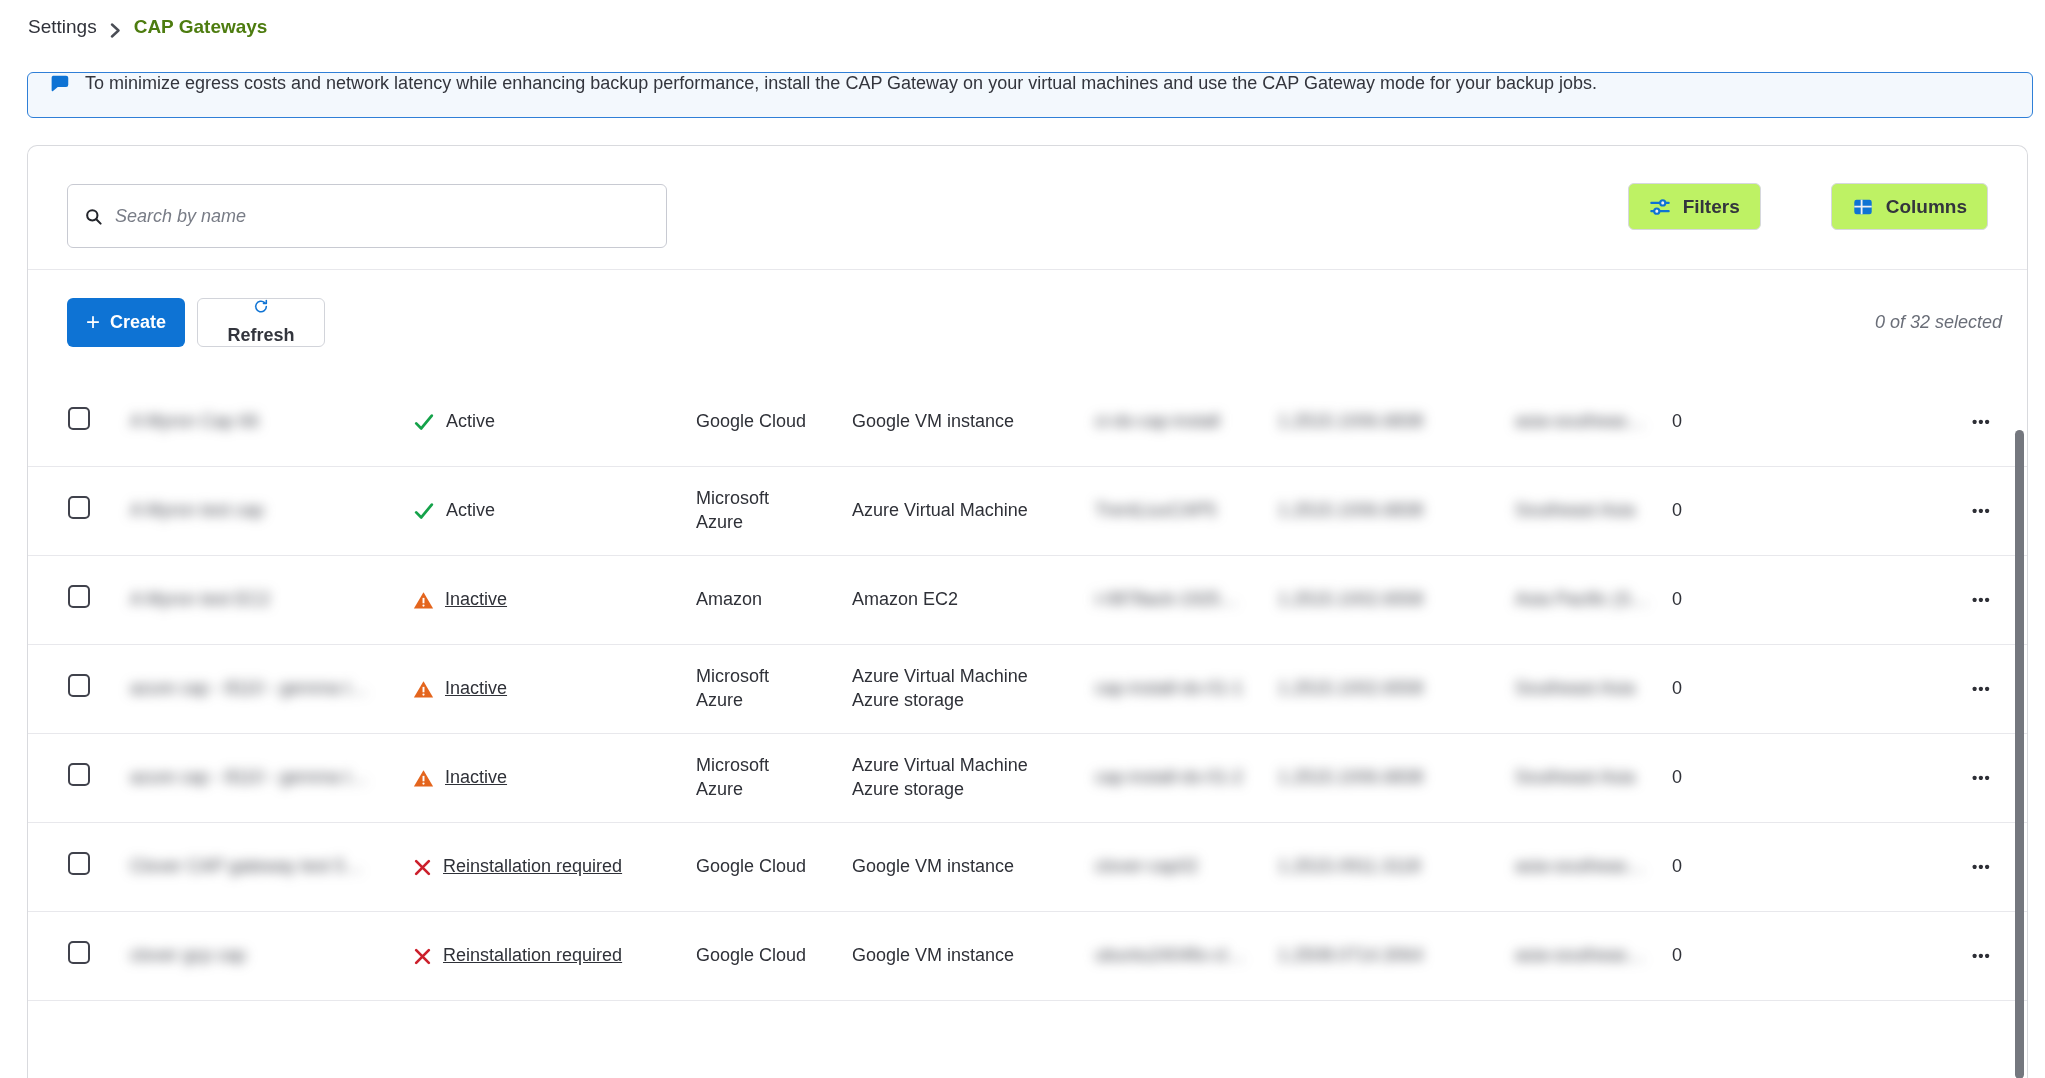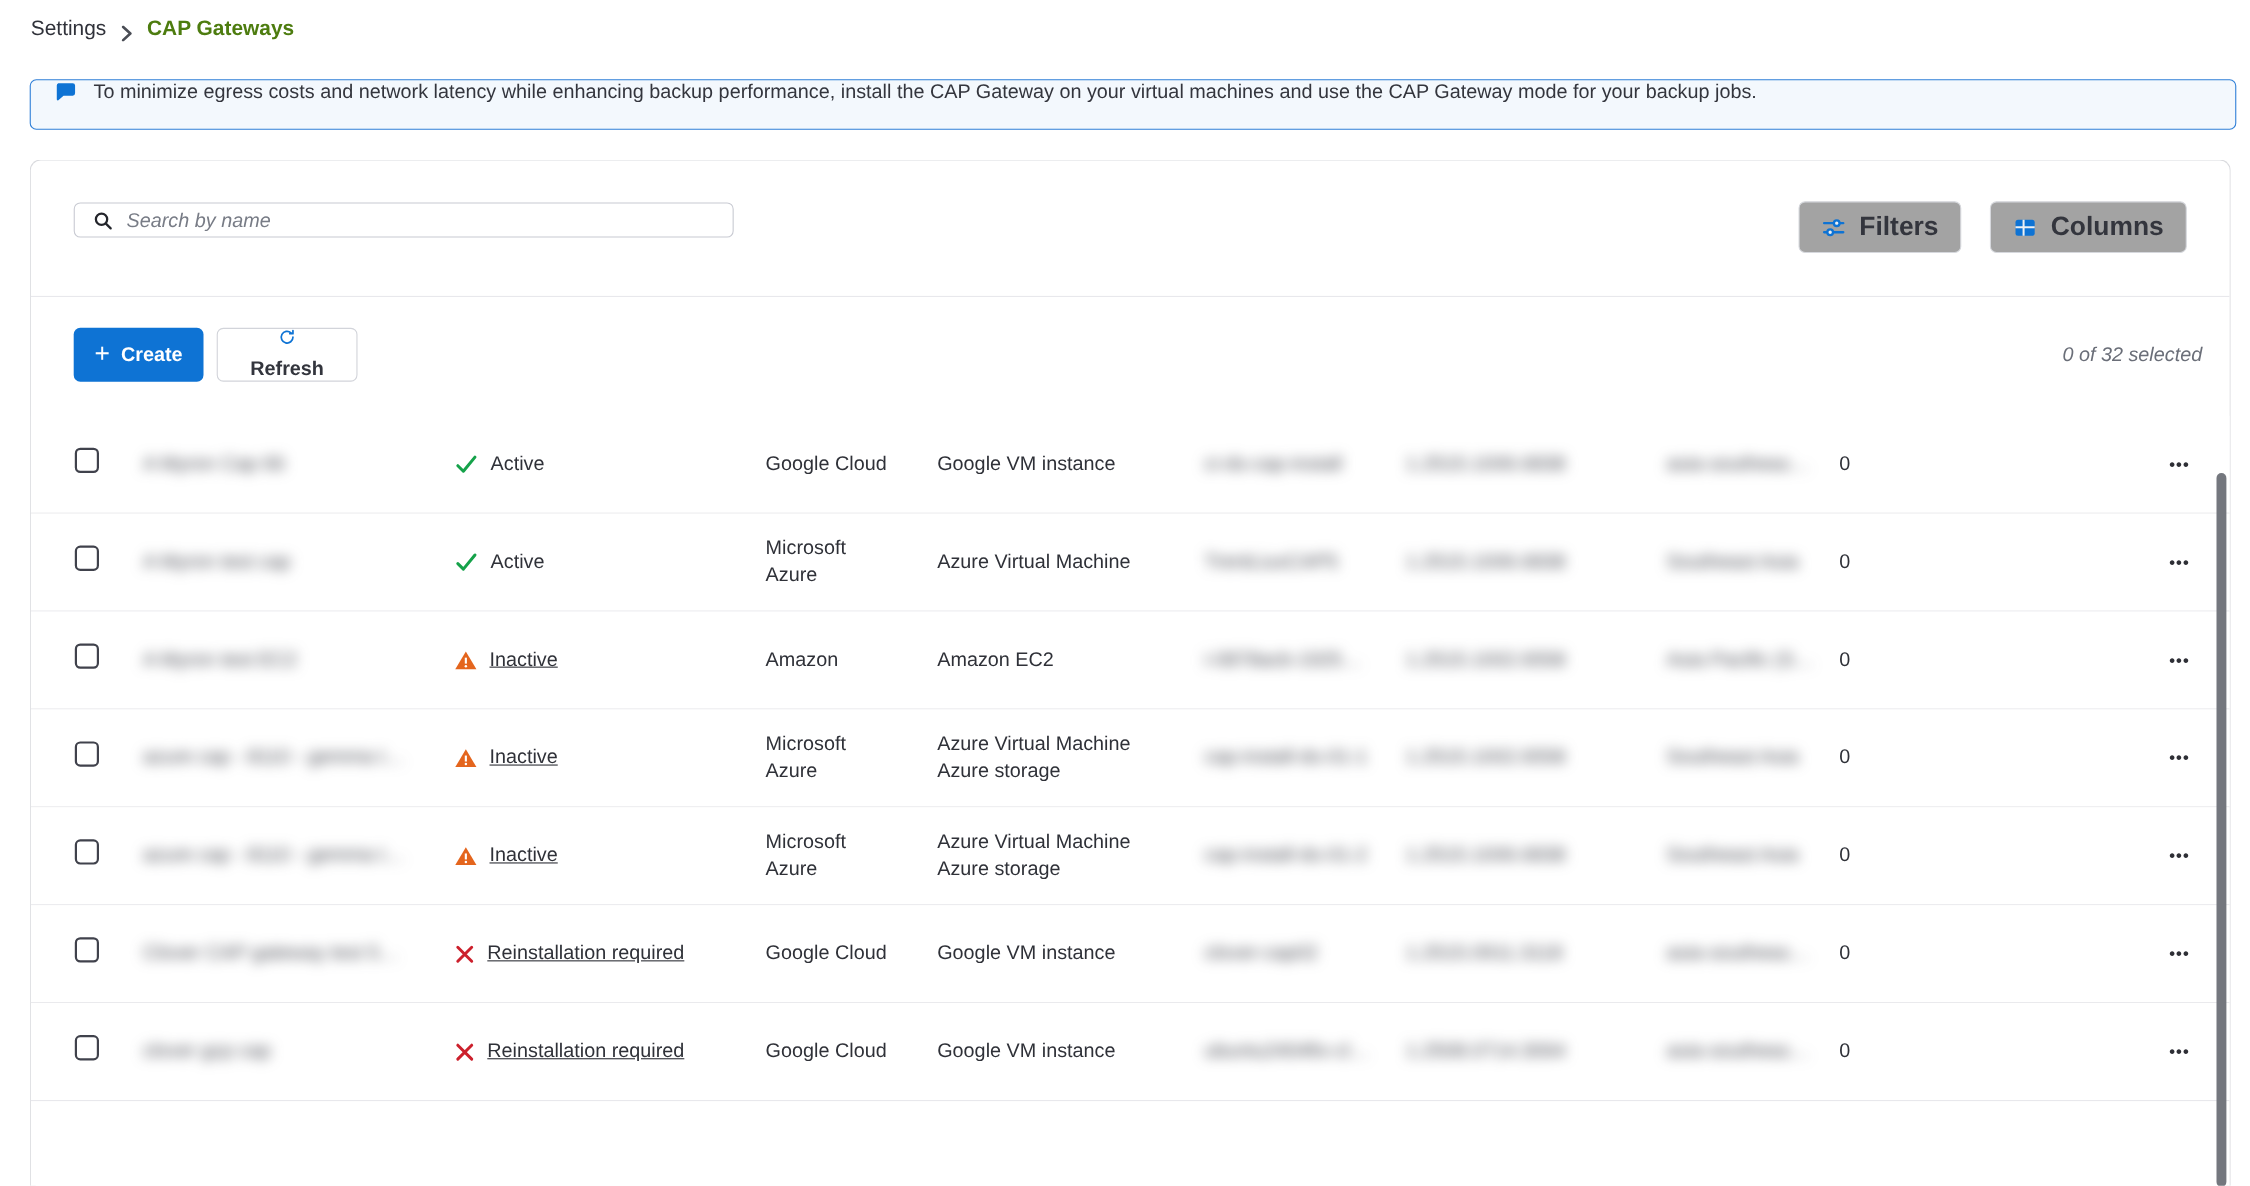--- a/index.html
+++ b/index.html
@@ -17,31 +17,31 @@
             border:1px solid #2f7fd7; border-radius:6px; background:#f3f8fd;
             display:flex; align-items:flex-start; gap:15px; padding:0 21px; font-size:18px; color:#33353d; }
   .banner svg { flex:0 0 auto; }
 
   
   .card { position:absolute; left:27px; top:145px; width:2001px; height:933px;
           border:1px solid #d9dade; border-bottom:none; border-radius:10px 10px 0 0;
           background:#fff; overflow:hidden; }
 
   
-  .search-box { position:absolute; left:39px; top:38px; width:600px; height:32px;
+  .search-box { position:absolute; left:39px; top:38px; width:600px; height:64px;
                 border:1px solid #c8cad2; border-radius:6px; background:#fff;
                 display:flex; align-items:center; gap:12px; padding:0 16px; }
   .search-box input { border:none; outline:none; flex:1; font-size:18px; font-style:italic;
                       color:#3a3c44; background:transparent; font-family:inherit; }
   .search-box input::placeholder { color:#787c86; font-style:italic; }
 
   .toolbar-right { position:absolute; right:39px; top:37px; display:flex; gap:26px; }
   .btn-gray { height:47px; display:flex; align-items:center; gap:12px; padding:0 20px;
-              background:#a3a3a3; border:1px solid #d6d8dd; border-radius:6px;
-              font-size:24px; font-weight:bold; color:#33353d; cursor:pointer; }
+              background:#bef264; border:1px solid #d6d8dd; border-radius:6px;
+              font-size:19px; font-weight:bold; color:#33353d; cursor:pointer;margin-left:44px; }
 
   .divider { position:absolute; left:0; top:123px; width:100%; height:1px; background:#e8e8ec; }
 
   
   .btn-create { position:absolute; left:39px; top:152px; height:49px; width:118px;
                 background:#0e73d4; border:none; border-radius:6px; color:#fff;
                 display:flex; align-items:center; justify-content:center; gap:10px;
                 font-size:18px; font-weight:bold; cursor:pointer; font-family:inherit; }
   .btn-create .plus { font-size:24px; font-weight:normal; line-height:1; margin-top:-2px; }
   .btn-refresh { position:absolute; left:169px; top:152px; height:49px; width:128px;

